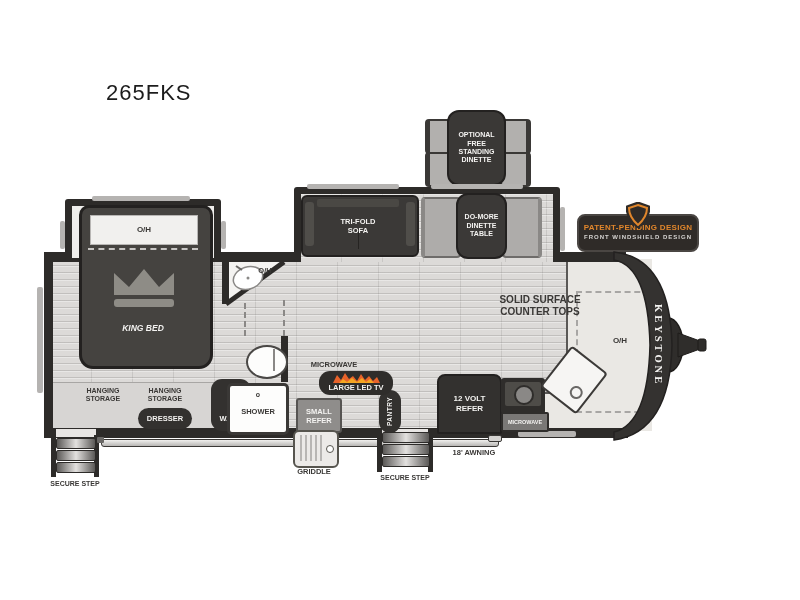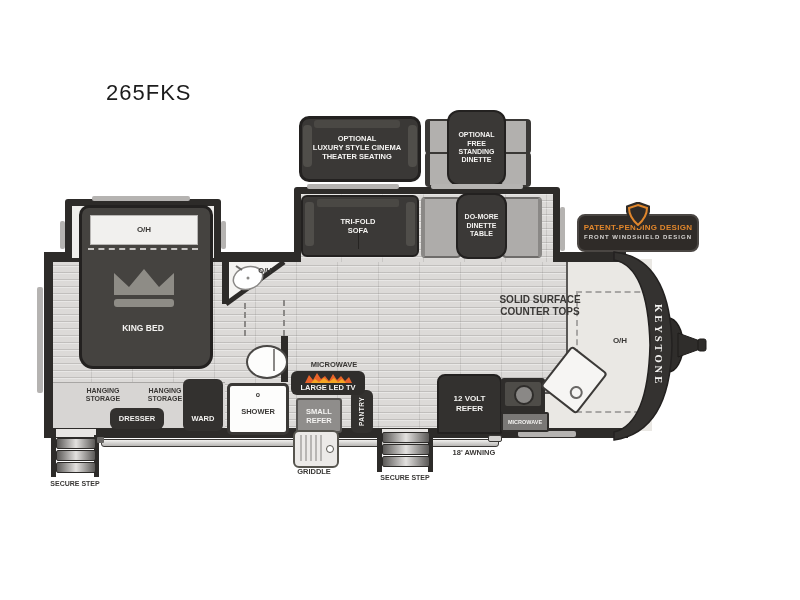--- a/index.html
+++ b/index.html
@@ -9,41 +9,33 @@
   .lbl{position:absolute;font-weight:bold;color:#3a3836;text-align:center;
        white-space:pre-line;line-height:1.2;}
   .wlbl{position:absolute;font-weight:bold;color:#f4f3f1;text-align:center;
         white-space:pre-line;line-height:1.2;}
   .wall{position:absolute;background:#2d2b29;}
   .tab{position:absolute;background:#b5b3b1;border-radius:2px;}
   .plank{background-color:#dcdad8;background-image:
       repeating-linear-gradient(to bottom, rgba(255,255,255,.35) 0px, rgba(255,255,255,.35) 1px, transparent 1px, transparent 7px),
       repeating-linear-gradient(to bottom, transparent 0px, transparent 6px, rgba(130,128,126,.30) 6px, rgba(130,128,126,.30) 7px),
       repeating-linear-gradient(to right, transparent 0px, transparent 40px, rgba(130,128,126,.22) 40px, rgba(130,128,126,.22) 41px);}
-  .darkbox{position:absolute;background:#33312f;border-radius:6px;}
+  .darkbox{position:absolute;background:#33312f;border-radius:11px;margin-left:28px;}
   .flex-c{display:flex;align-items:center;justify-content:center;}
   .tread{position:absolute;height:9px;border:1px solid #2d2b29;border-radius:2px;
          background:linear-gradient(90deg,#5a5856,#e3e1df 50%,#5a5856);}
   .dash-v{position:absolute;border-left:2px dashed #8a8886;width:0;}
 </style>
 </head>
 <body>
 
 <div id="plan">
 
   <div class="abs" style="left:106px;top:80px;width:140px;font-size:22px;letter-spacing:1px;color:#1c1c1c;">265FKS</div>
 
-  <div class="abs" style="left:299px;top:116px;width:116px;height:60px;background:#3a3836;border:3px solid #232120;border-radius:10px;">
-    <div class="abs" style="left:1px;top:6px;width:9px;height:42px;background:#504e4a;border-radius:4px;"></div>
-    <div class="abs" style="right:1px;top:6px;width:9px;height:42px;background:#504e4a;border-radius:4px;"></div>
-    <div class="abs" style="left:12px;top:1px;width:86px;height:8px;background:#4a4844;border-radius:3px;"></div>
-    <div class="wlbl flex-c" style="left:4px;top:8px;width:102px;height:40px;font-size:7.5px;">OPTIONAL
-LUXURY STYLE CINEMA
-THEATER SEATING</div>
-  </div>
 
   <div class="abs" style="left:425px;top:119px;width:24px;height:31px;background:#b2b0ae;border:2px solid #3a3836;border-left:5px solid #3a3836;border-radius:4px;"></div>
   <div class="abs" style="left:425px;top:152px;width:24px;height:31px;background:#b2b0ae;border:2px solid #3a3836;border-left:5px solid #3a3836;border-radius:4px;"></div>
   <div class="abs" style="left:500px;top:119px;width:24px;height:31px;background:#b2b0ae;border:2px solid #3a3836;border-right:5px solid #3a3836;border-radius:4px;"></div>
   <div class="abs" style="left:500px;top:152px;width:24px;height:31px;background:#b2b0ae;border:2px solid #3a3836;border-right:5px solid #3a3836;border-radius:4px;"></div>
   <div class="abs flex-c" style="left:447px;top:110px;width:55px;height:72px;background:#3a3836;border:2px solid #232120;border-radius:12px;">
     <div class="wlbl" style="position:static;font-size:7px;">OPTIONAL
 FREE
 STANDING
 DINETTE</div>
@@ -100,21 +92,21 @@
   <div class="tab" style="left:92px;top:196px;width:98px;height:5px;"></div>
   <div class="abs" style="left:79px;top:205px;width:128px;height:158px;background:#454340;border:3px solid #232120;border-radius:10px 10px 14px 14px;">
     <div class="abs flex-c" style="left:8px;top:7px;width:106px;height:28px;background:#f1f0ee;border:1px solid #b8b6b4;">
       <span class="lbl" style="position:static;font-size:8px;">O/H</span>
     </div>
     <div class="abs" style="left:6px;top:40px;width:110px;border-top:2px dashed #c8c6c4;"></div>
     <svg class="abs" style="left:30px;top:55px;" width="64" height="46" viewBox="0 0 64 46">
       <path d="M2,32 L2,10 L17,24 L32,6 L47,24 L62,10 L62,32 Z" fill="#8e8c86"></path>
       <rect x="2" y="36" width="60" height="8" rx="3" fill="#8e8c86"></rect>
     </svg>
-    <div class="wlbl" style="left:14px;top:115px;width:94px;font-size:8.5px;">KING BED</div>
+    <div class="wlbl" style="left:14px;top:115px;width:94px;font-size:8.5px;font-style:italic;">KING BED</div>
   </div>
 
   <div class="abs" style="left:294px;top:187px;width:266px;height:75px;background:#2d2b29;border-radius:3px;"></div>
   <div class="abs plank" style="left:301px;top:194px;width:252px;height:68px;"></div>
   <div class="tab" style="left:307px;top:184px;width:92px;height:5px;"></div>
   <div class="tab" style="left:431px;top:184px;width:92px;height:5px;"></div>
   <div class="tab" style="left:560px;top:207px;width:5px;height:44px;"></div>
   <div class="abs" style="left:301px;top:195px;width:114px;height:58px;background:#3b3937;border:2px solid #232120;border-radius:6px;">
     <div class="abs" style="left:2px;top:5px;width:9px;height:44px;background:#504e4a;border-radius:3px;"></div>
     <div class="abs" style="right:2px;top:5px;width:9px;height:44px;background:#504e4a;border-radius:3px;"></div>

